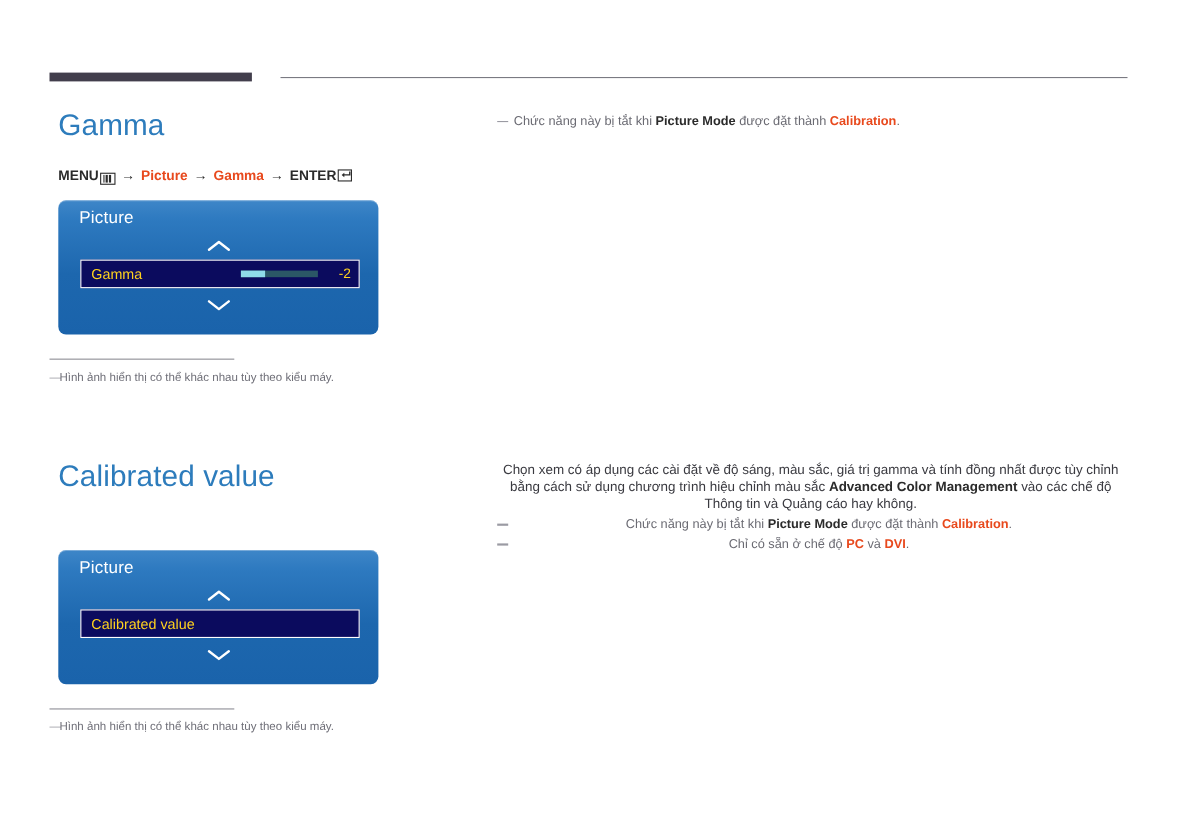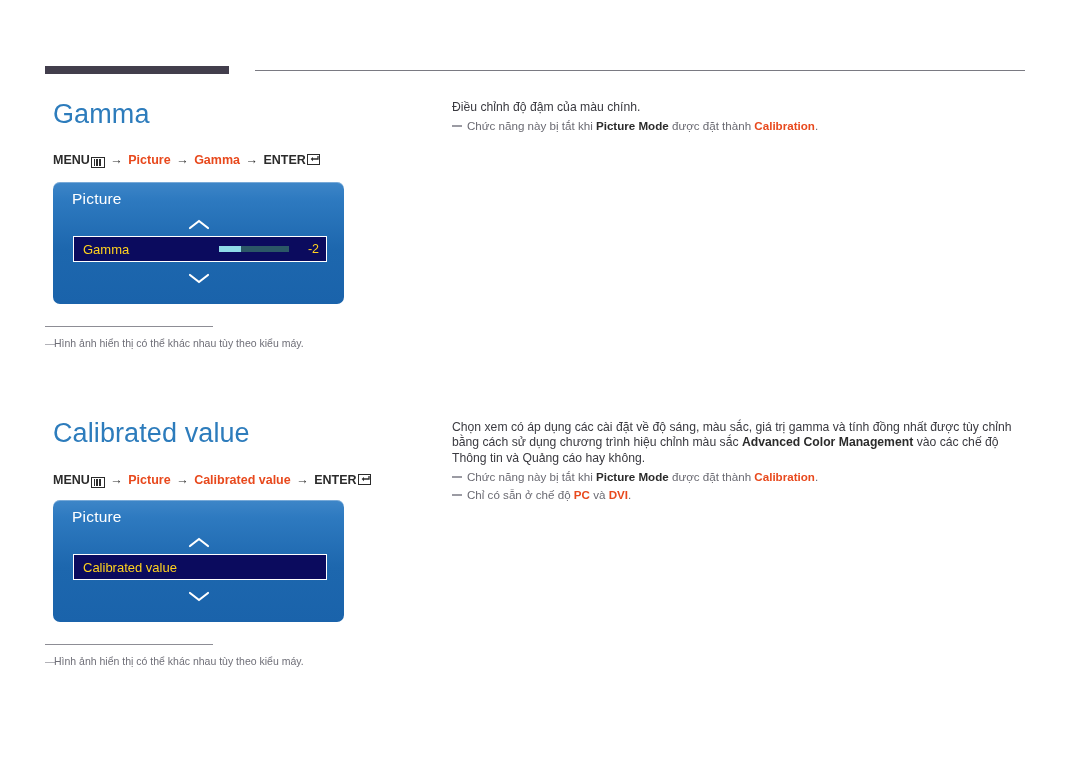--- a/index.html
+++ b/index.html
@@ -111,21 +111,21 @@
     margin-top: 9px; font-size: 10.5px; color: #6f6f78;
     white-space: nowrap; line-height: 14px;
   }
   .osd-foot .dash { display: inline-block; width: 9px; color: #9b9ba3; }
   .foot-gamma { top: 326px; }
   .foot-cal   { top: 644px; }
 
   
   .rcol { position: absolute; left: 452px; width: 570px; }
   .rcol-gamma { top: 100px; }
-  .rcol-cal   { top: 420px; }
+  .rcol-cal   { top: 420px; text-align: center; }
 
   .desc {
     font-size: 12.2px; color: #3a3a40; line-height: 15.4px;
     margin: 0 0 2px 0;
   }
   .desc .b { font-weight: bold; color: #2b2b2b; }
 
   .note {
     position: relative; font-size: 11.6px; color: #58585f;
     line-height: 15px; padding-left: 15px; margin-top: 3px;
@@ -197,40 +197,27 @@
         </svg>
     </div>
   </div>
 
   <div class="osd-foot foot-gamma">
     <div class="rule"></div>
     <div class="txt"><span class="dash">―</span><span>Hình ảnh hiển thị có thể khác nhau tùy theo kiểu máy.</span></div>
   </div>
 
   <div class="rcol rcol-gamma">
-    <p class="desc">Điều chỉnh độ đậm của màu chính.</p>
     <div class="note">
       <span class="plain">Chức năng này bị tắt khi </span><span class="b">Picture Mode</span><span class="plain"> được đặt thành </span><span class="o">Calibration</span><span class="plain">.</span>
     </div>
   </div>
 
   <h1 class="title" style="top:417px;">Calibrated value</h1>
 
-  <div class="breadcrumb" style="top:472px;">
-    <span>MENU</span><span class="glyph-box glyph-menu"><i></i><i></i><i></i></span>
-    <span class="arrow">→</span>
-    <span class="orange">Picture</span>
-    <span class="arrow">→</span>
-    <span class="orange">Calibrated value</span>
-    <span class="arrow">→</span>
-    <span>ENTER</span><span class="glyph-box glyph-enter"><svg width="11" height="9" viewBox="0 0 11 9">
-          <path d="M9 1v3H3" stroke="#2b2b2b" stroke-width="1.3" fill="none"></path>
-          <path d="M4 2L1.6 4.1 4 6.2z" fill="#2b2b2b"></path>
-        </svg></span>
-  </div>
 
   <div class="osd osd-cal">
     <div class="osd-title">Picture</div>
     <div class="osd-chev up">
       <svg width="22" height="11" viewBox="0 0 22 11">
           <path d="M2 9L11 2l9 7" stroke="#ffffff" stroke-width="2.2" fill="none" stroke-linecap="round" stroke-linejoin="round"></path>
         </svg>
     </div>
     <div class="osd-row">
       <span class="osd-row-label">Calibrated value</span>

